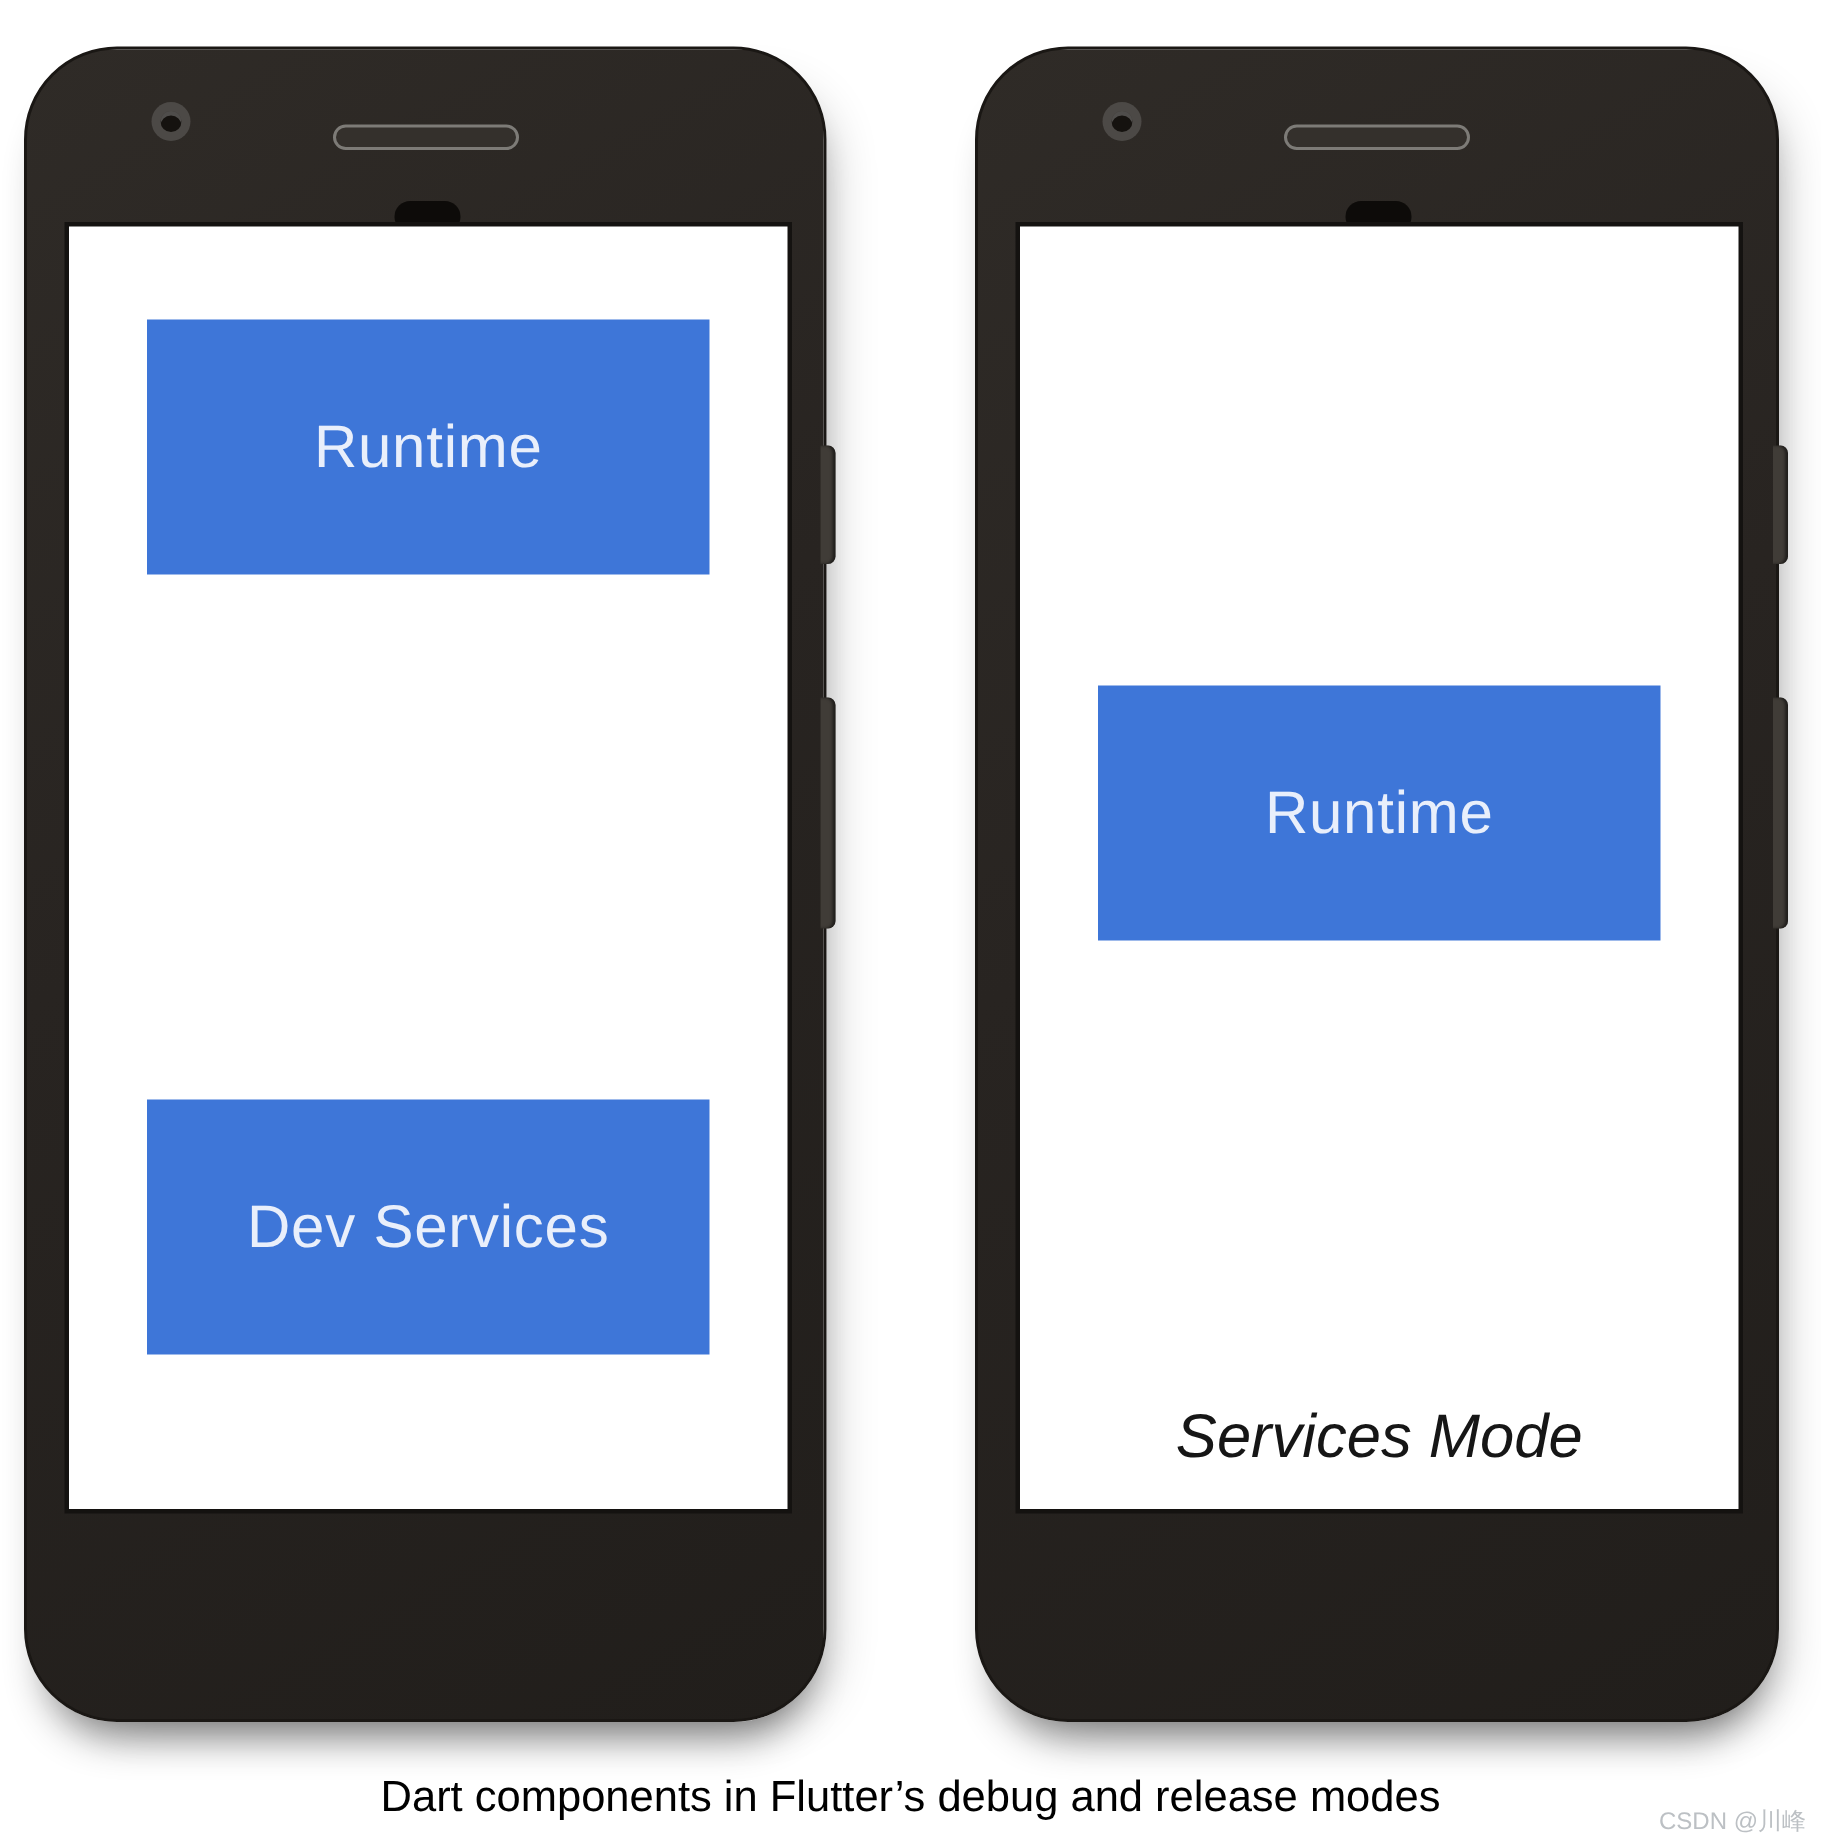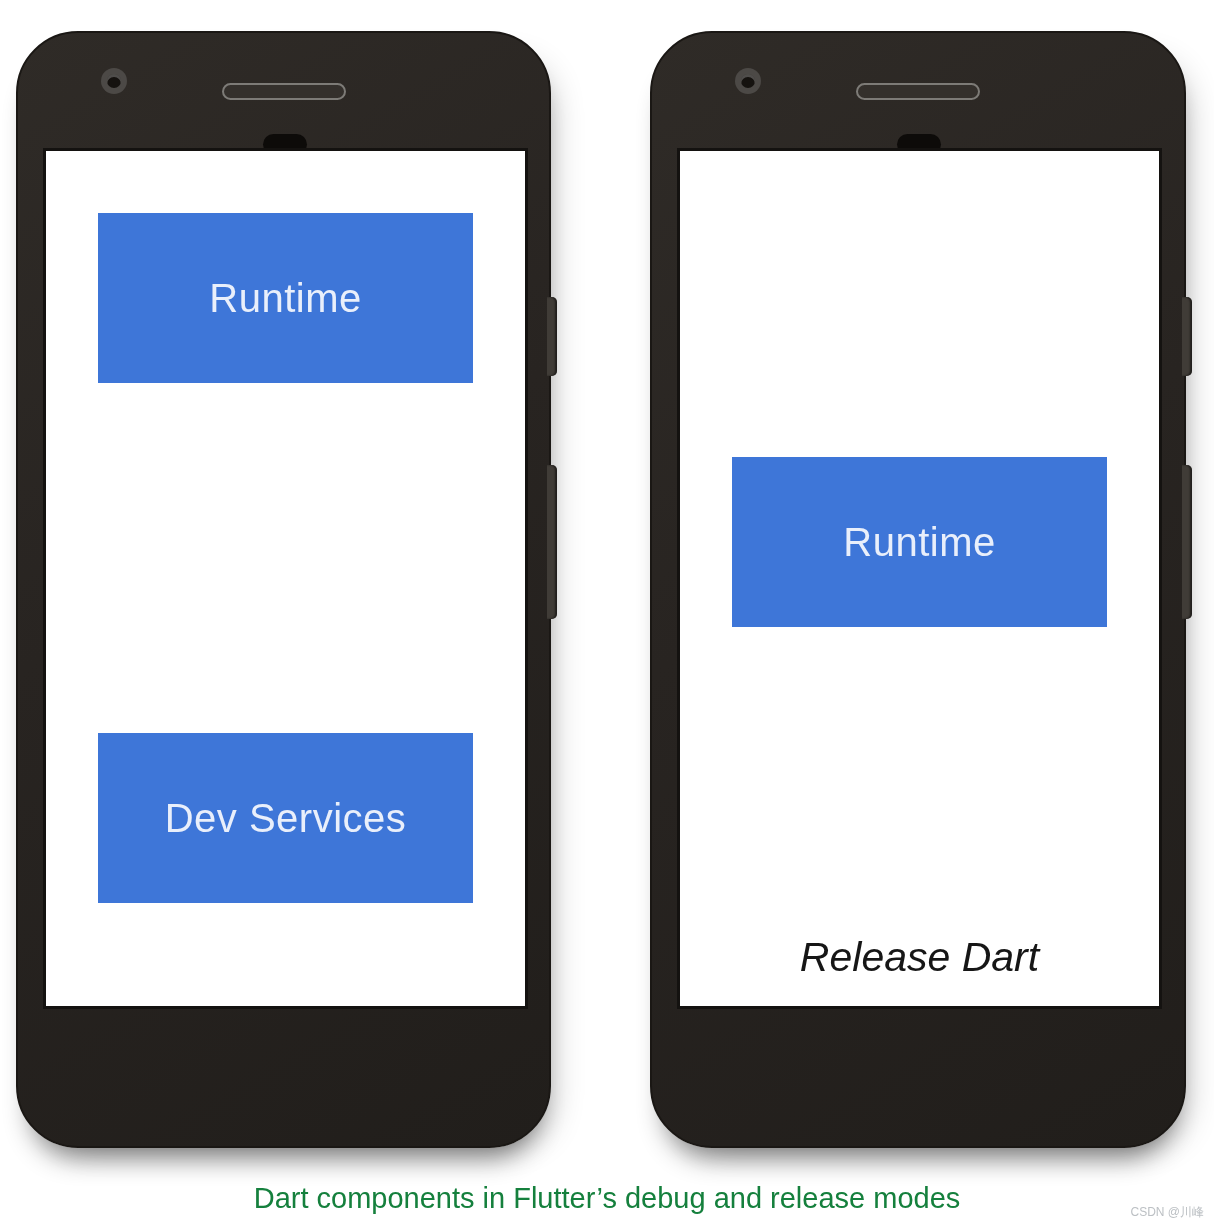--- a/index.html
+++ b/index.html
@@ -84,25 +84,25 @@
     position:absolute;left:0;top:782px;
     width:100%;height:48px;line-height:48px;
     text-align:center;
     font-size:41px;font-style:italic;font-weight:500;
     color:#161616;
   }
   
   .caption{
     position:absolute;left:0;top:1182px;
     width:100%;text-align:center;
-    font-size:29px;color:#15803d;
+    font-size:29px;color:#000000;
   }
   .watermark{
     position:absolute;top:1204px;right:10px;
-    font-size:12px;color:#bcc0c4;
+    font-size:16px;color:#bcc0c4;
   }
 </style>
 </head>
 <body>
 
 <div class="page">
 
   <section class="phone phone-left">
     <div class="camera">
         <div class="lens"></div>
@@ -120,20 +120,20 @@
   <section class="phone phone-right">
     <div class="camera">
         <div class="lens"></div>
       </div>
     <div class="speaker"></div>
     <div class="mic"></div>
     <div class="side-btn power"></div>
     <div class="side-btn volume"></div>
     <div class="screen">
       <div class="box pos2">Runtime</div>
-      <div class="mode-label">Release Dart</div>
+      <div class="mode-label">Services Mode</div>
     </div>
   </section>
 
   <div class="caption">Dart components in Flutter’s debug and release modes</div>
   <div class="watermark">CSDN @川峰</div>
 
 </div>
 
 </body></html>

